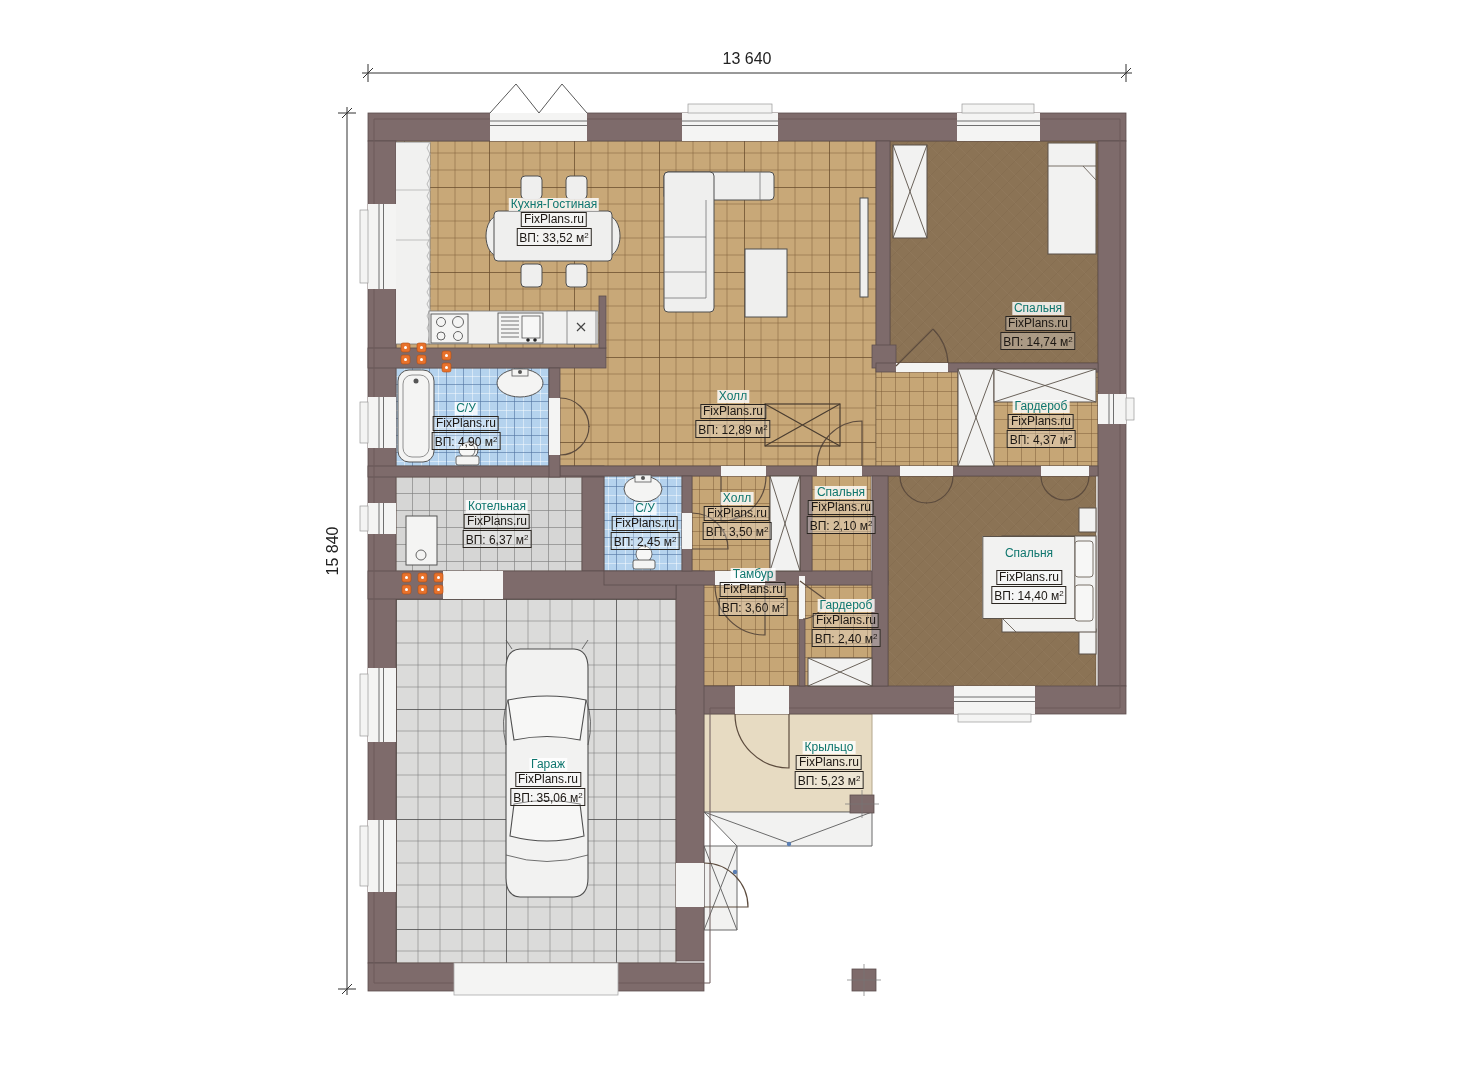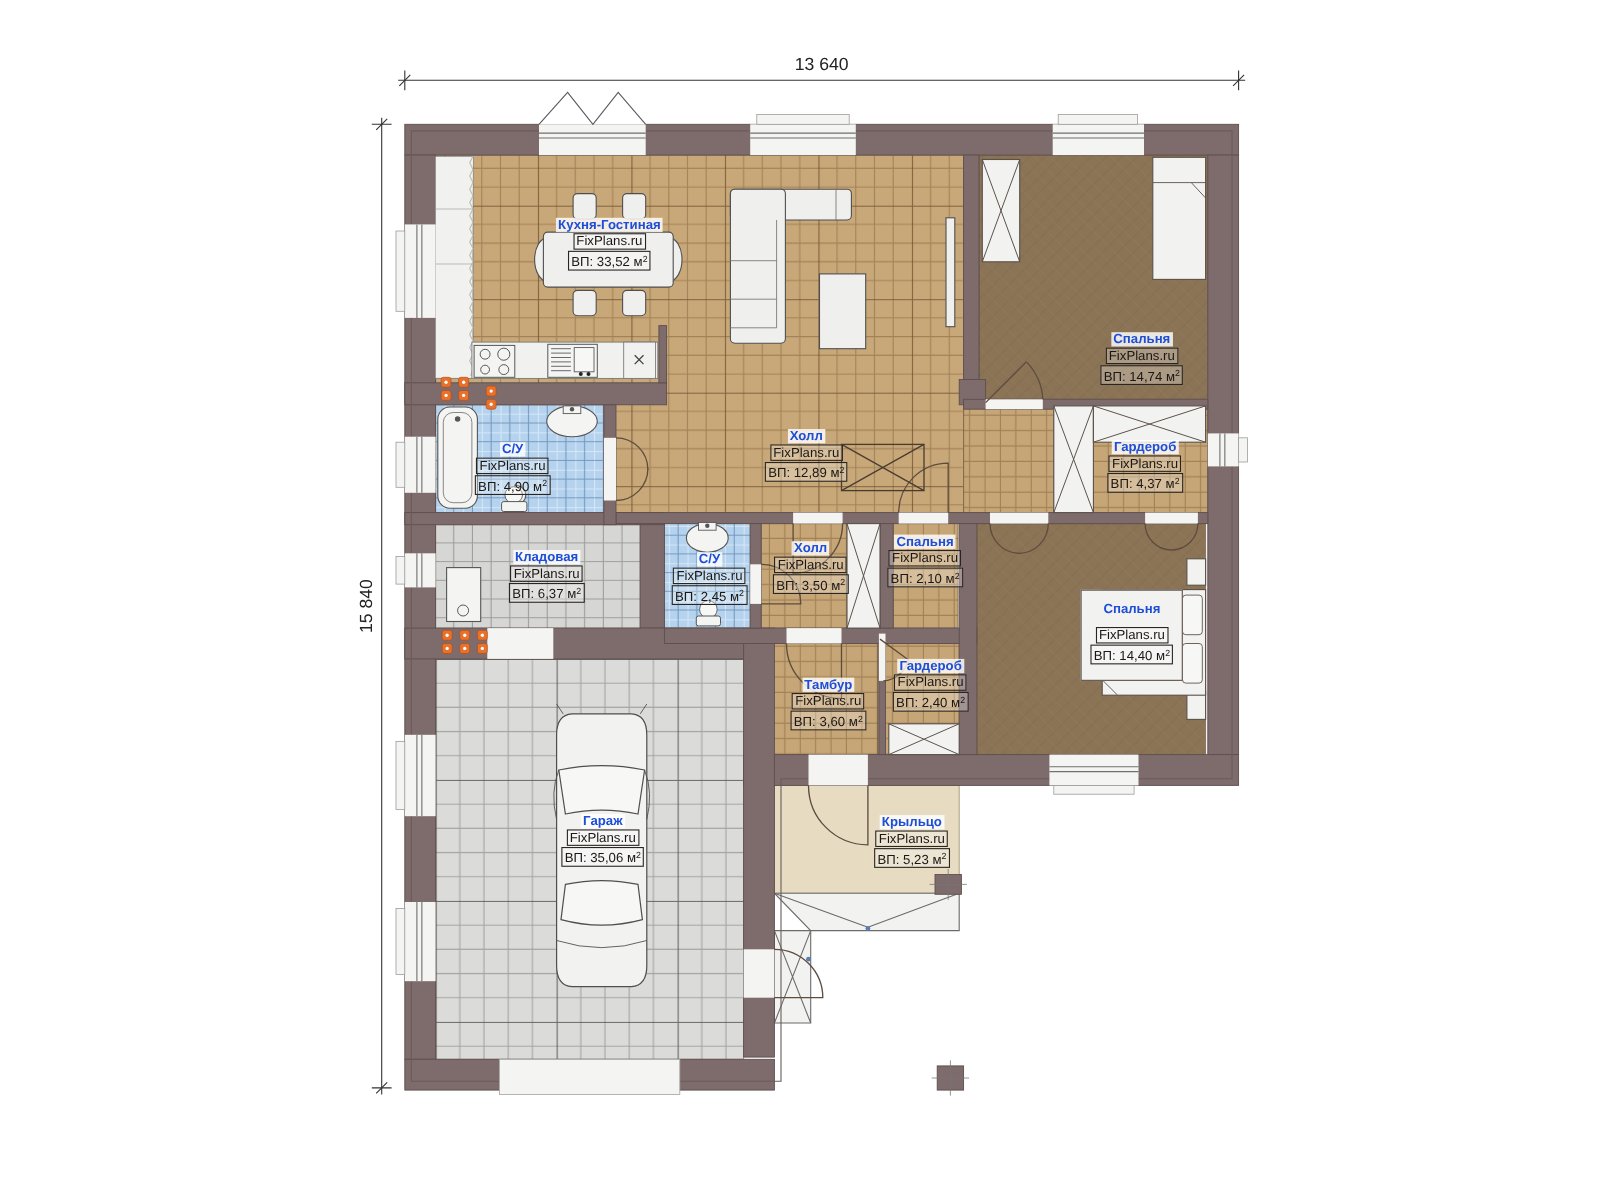--- a/index.html
+++ b/index.html
@@ -1,20 +1,20 @@
 <!DOCTYPE html>
 <html><head>
 <meta charset="utf-8">
 <style>
   html,body{margin:0;padding:0;background:#fff;}
   body{width:1474px;height:1080px;position:relative;overflow:hidden;
        font-family:"Liberation Sans", sans-serif;}
   svg{position:absolute;left:0;top:0;}
   .lbl{position:absolute;transform:translateX(-50%);text-align:center;z-index:5;}
-  .lbl .nm{display:inline-block;font-weight:bold;font-size:12px;color:#1d4ed8;
+  .lbl .nm{display:inline-block;font-weight:normal;font-size:12px;color:#0f766e;
            background:rgba(255,255,255,0.82);padding:0 2px;line-height:13px;white-space:nowrap;}
   .lbl .bx{display:inline-block;border:1px solid #2a2520;background:rgba(255,255,255,0.28);
            font-size:12px;color:#1c1713;padding:0 2px;line-height:13px;margin-top:1px;white-space:nowrap;}
   .lbl sup{font-size:8px;vertical-align:4px;}
   .lbl .stack{display:flex;flex-direction:column;align-items:center;}
 </style>
 </head>
 <body>
 <svg width="1474" height="1080" viewBox="0 0 1474 1080">
 <defs>
@@ -339,21 +339,21 @@
   </div>
 <div class="lbl" style="left:466px;top:402px;">
     <div class="stack">
       <span class="nm">С/У</span>
       <span class="bx">FixPlans.ru</span>
       <span class="bx">ВП: 4,90 м<sup>2</sup></span>
     </div>
   </div>
 <div class="lbl" style="left:497px;top:500px;">
     <div class="stack">
-      <span class="nm">Кладовая</span>
+      <span class="nm">Котельная</span>
       <span class="bx">FixPlans.ru</span>
       <span class="bx">ВП: 6,37 м<sup>2</sup></span>
     </div>
   </div>
 <div class="lbl" style="left:645px;top:502px;">
     <div class="stack">
       <span class="nm">С/У</span>
       <span class="bx">FixPlans.ru</span>
       <span class="bx">ВП: 2,45 м<sup>2</sup></span>
     </div>
@@ -365,21 +365,21 @@
       <span class="bx">ВП: 3,50 м<sup>2</sup></span>
     </div>
   </div>
 <div class="lbl" style="left:841px;top:486px;">
     <div class="stack">
       <span class="nm">Спальня</span>
       <span class="bx">FixPlans.ru</span>
       <span class="bx">ВП: 2,10 м<sup>2</sup></span>
     </div>
   </div>
-<div class="lbl" style="left:753px;top:616px;">
+<div class="lbl" style="left:753px;top:568px;">
     <div class="stack">
       <span class="nm">Тамбур</span>
       <span class="bx">FixPlans.ru</span>
       <span class="bx">ВП: 3,60 м<sup>2</sup></span>
     </div>
   </div>
 <div class="lbl" style="left:846px;top:599px;">
     <div class="stack">
       <span class="nm">Гардероб</span>
       <span class="bx">FixPlans.ru</span>
@@ -387,21 +387,21 @@
     </div>
   </div>
 <div class="lbl" style="left:1029px;top:536px;background:#f2f2f1;border:1px solid #5a5148;padding:10px 8px 14px;">
     <div class="stack">
       <span class="nm" style="background:none;">Спальня</span>
       <span style="height:9px"></span>
       <span class="bx">FixPlans.ru</span>
       <span class="bx">ВП: 14,40 м<sup>2</sup></span>
     </div>
   </div>
-<div class="lbl" style="left:548px;top:740px;">
+<div class="lbl" style="left:548px;top:758px;">
     <div class="stack">
       <span class="nm">Гараж</span>
       <span class="bx">FixPlans.ru</span>
       <span class="bx">ВП: 35,06 м<sup>2</sup></span>
     </div>
   </div>
 <div class="lbl" style="left:829px;top:741px;">
     <div class="stack">
       <span class="nm">Крыльцо</span>
       <span class="bx">FixPlans.ru</span>

